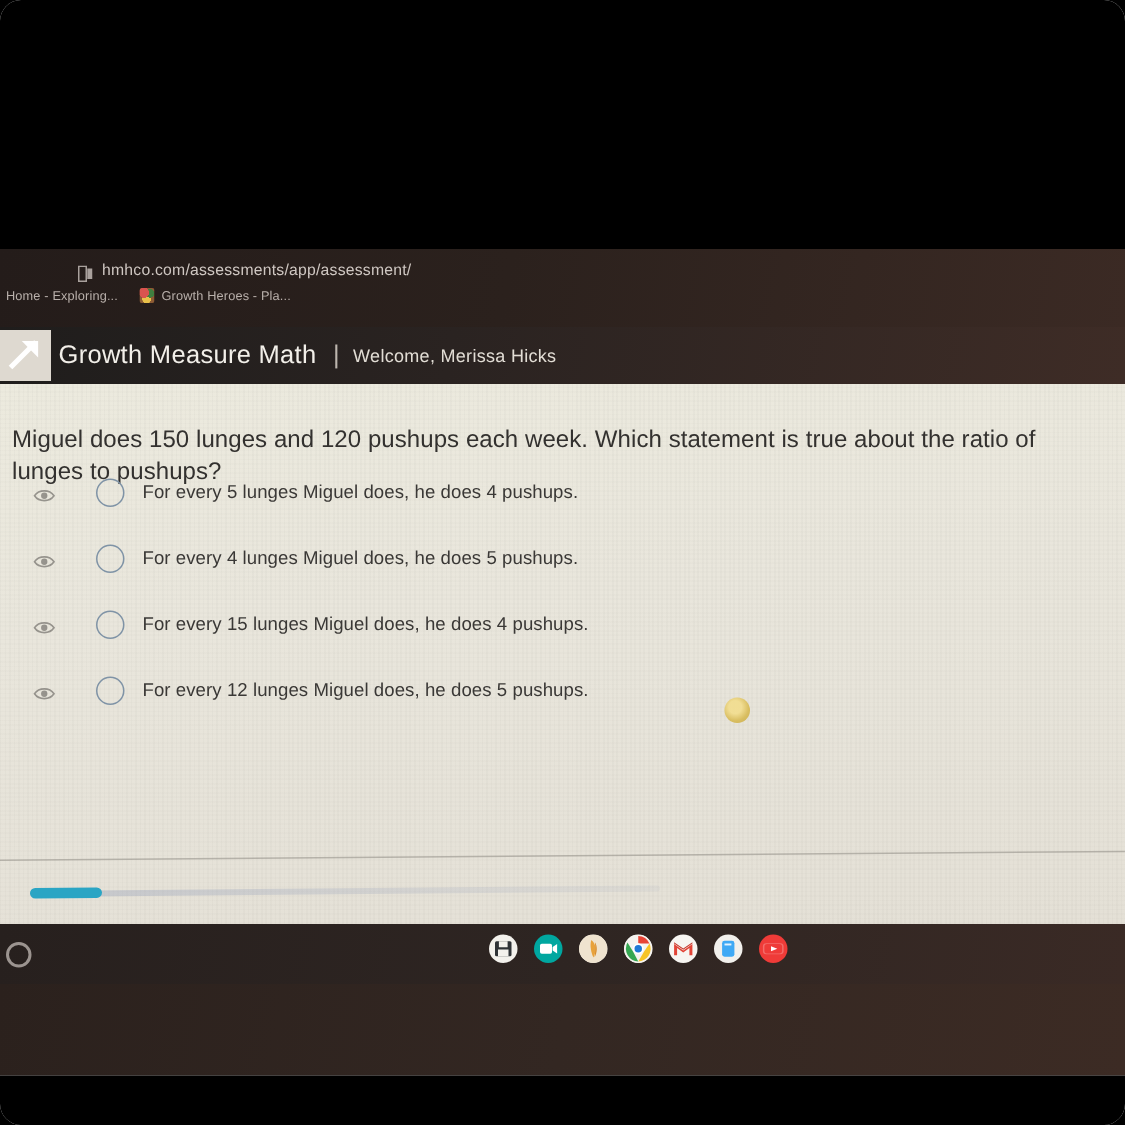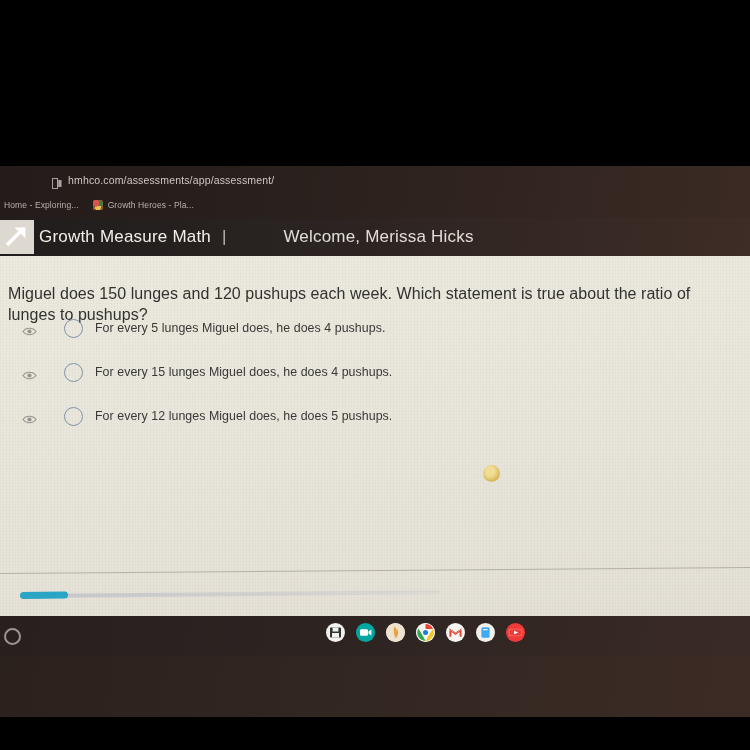--- a/index.html
+++ b/index.html
@@ -14,20 +14,21 @@
     font-family: "Liberation Sans", sans-serif;
     position: relative;
   }
 
   
   #photo {
     position: absolute;
     inset: 0;
     background: #e5e5e5;
     overflow: hidden;
+    border-radius: 14px;
   }
 
   
   .bezel-top {
     position: absolute;
     left: 0; top: 0;
     width: 750px; height: 166px;
     background: #000;
   }
 
@@ -54,21 +55,21 @@
   .omnibox-url {
     font-size: 10.5px;
     color: #cfc7c2;
     letter-spacing: .15px;
     white-space: nowrap;
   }
   .bookmarks {
     position: absolute;
     left: 2px; top: 26px;
     display: flex;
-    align-items: flex-end;
+    align-items: flex-start;
     gap: 14px;
     height: 18px;
     padding-left: 2px;
   }
   .bm {
     display: flex;
     align-items: center;
     gap: 5px;
   }
   .bm-label {
@@ -115,24 +116,23 @@
     letter-spacing: .2px;
     font-weight: 400;
   }
   .title-sep {
     margin: 0 9px 0 11px;
     color: #bdb6ae;
     font-size: 17px;
     font-weight: 300;
   }
   .welcome {
-    font-size: 17px;
+    font-size: 12px;
     color: #e2ddd5;
     letter-spacing: .2px;
-    margin-left: 48px;
   }
 
   
   .page {
     position: absolute;
     left: 0; top: 256px;
     width: 750px; height: 360px;
     background:
       repeating-linear-gradient(90deg, rgba(0,0,0,.018) 0 1px, transparent 1px 3px),
       repeating-linear-gradient(0deg, rgba(0,0,0,.012) 0 1px, transparent 1px 3px),
@@ -320,20 +320,30 @@
         <span class="eye-icon">
           <svg viewBox="0 0 15 11" width="15" height="11">
             <path d="M1 5.5 C4 1.2, 11 1.2, 14 5.5 C11 9.8, 4 9.8, 1 5.5 Z" fill="none" stroke="#55524f" stroke-width="1.1"></path>
             <circle cx="7.5" cy="5.5" r="2.1" fill="#55524f"></circle>
           </svg>
         </span>
         <span class="radio"></span>
         <span class="option-label">For every 5 lunges Miguel does, he does 4 pushups.</span>
       </div>
 
+      <div class="option-row">
+        <span class="eye-icon">
+          <svg viewBox="0 0 15 11" width="15" height="11">
+            <path d="M1 5.5 C4 1.2, 11 1.2, 14 5.5 C11 9.8, 4 9.8, 1 5.5 Z" fill="none" stroke="#55524f" stroke-width="1.1"></path>
+            <circle cx="7.5" cy="5.5" r="2.1" fill="#55524f"></circle>
+          </svg>
+        </span>
+        <span class="radio"></span>
+        <span class="option-label">For every 4 lunges Miguel does, he does 5 pushups.</span>
+      </div>
 
       <div class="option-row">
         <span class="eye-icon">
           <svg viewBox="0 0 15 11" width="15" height="11">
             <path d="M1 5.5 C4 1.2, 11 1.2, 14 5.5 C11 9.8, 4 9.8, 1 5.5 Z" fill="none" stroke="#55524f" stroke-width="1.1"></path>
             <circle cx="7.5" cy="5.5" r="2.1" fill="#55524f"></circle>
           </svg>
         </span>
         <span class="radio"></span>
         <span class="option-label">For every 15 lunges Miguel does, he does 4 pushups.</span>

